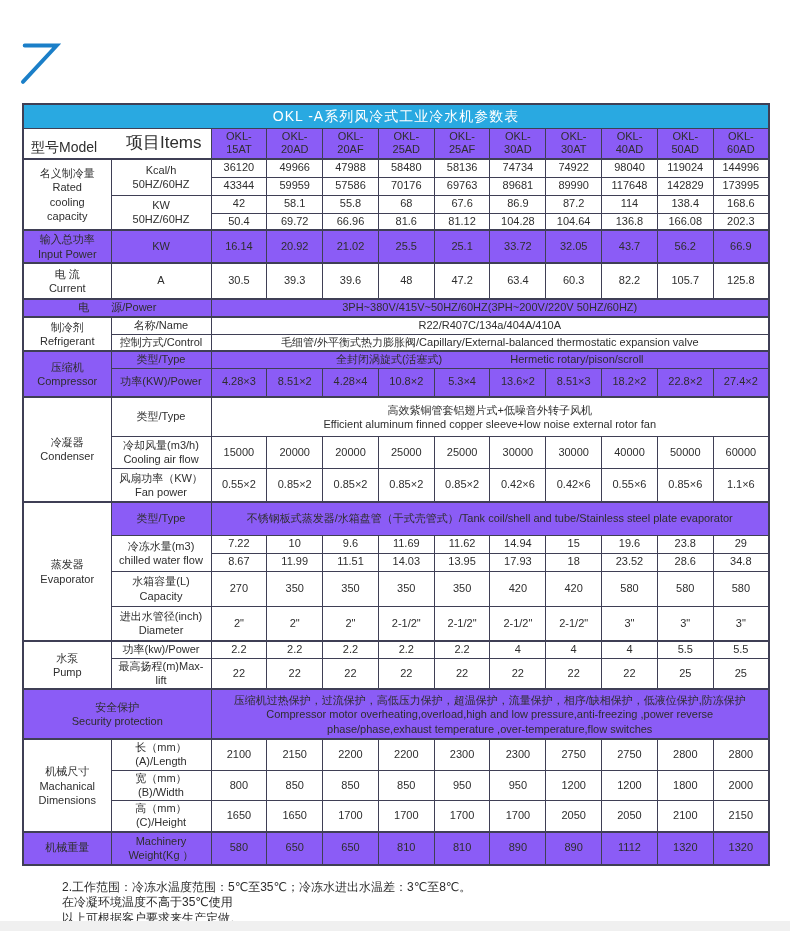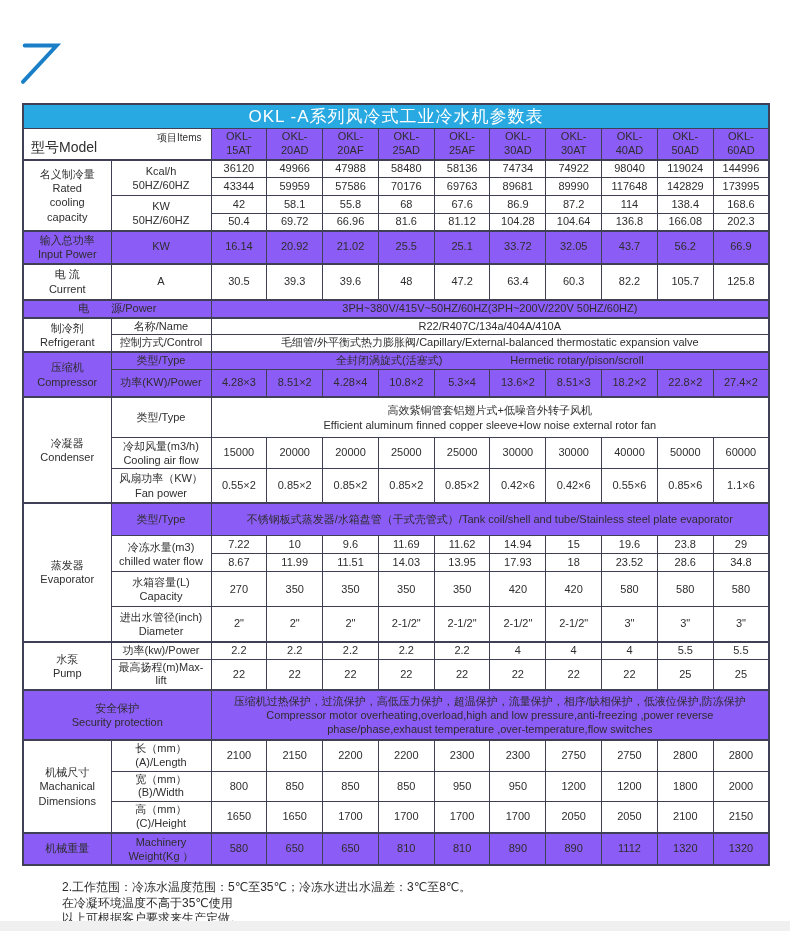--- a/index.html
+++ b/index.html
@@ -12,29 +12,29 @@
   .title-cn{font-size:27px;font-weight:bold;color:#3a3a3a;letter-spacing:0.5px;}
   .title-en{font-size:16.5px;color:#3a3a3a;margin-top:3px;}
   
   table.spec{border-collapse:collapse;table-layout:fixed;width:746px;margin:13px 0 0 22px;
              border:2px solid #3f3f55;}
   table.spec td{border:1px solid #3f3f55;background:#fff;text-align:center;vertical-align:middle;
                 font-size:11px;line-height:1.25;padding:1px 2px;overflow:hidden;}
   tr.gray td{background:#8b5cf6;}
   td.wbg{background:#ffffff !important;}
   tr.sec td{border-top-width:2px;}
-  tr.cap-row td{background:#29a9e1;color:#ffffff;font-size:17px;letter-spacing:1px;border:1px solid #3f3f55;}
+  tr.cap-row td{background:#29a9e1;color:#ffffff;font-size:14px;letter-spacing:1px;border:1px solid #3f3f55;}
   .r24{height:24px}.r30{height:30px}.r18{height:18px}.r19{height:15px}.r28{height:28px}
   .r36{height:36px}.r15{height:15px}.r16{height:16px}.r40{height:40px}.r33{height:33px}
   .r34{height:34px}.r35{height:35px}.r17{height:17px}.r50{height:50px}.r31{height:31px}
   td.corner{position:relative;padding:0;
     background-image:linear-gradient(to bottom right,transparent calc(50% - 0.8px),
       #3f3f55 calc(50% - 0.8px),#3f3f55 calc(50% + 0.8px),transparent calc(50% + 0.8px));}
   .corner-model{position:absolute;left:7px;bottom:2px;font-size:14px;}
-  .corner-items{position:absolute;right:9px;top:3px;font-size:10px;}
+  .corner-items{position:absolute;right:9px;top:3px;font-size:17px;}
   .gapL{margin-left:68px;}
   .gapS{margin-left:22px;}
   .two-line div{line-height:1.3;}
   
   .notes{margin:14px 0 0 25px;font-size:12px;color:#2b2b2b;line-height:1.3;}
   .notes div{white-space:pre-wrap;}
   .notes .ind{padding-left:37px;}
   .footer-bar{position:absolute;left:0;bottom:0;width:790px;height:10px;background:#f0f0f0;}
 </style>
 </head>

